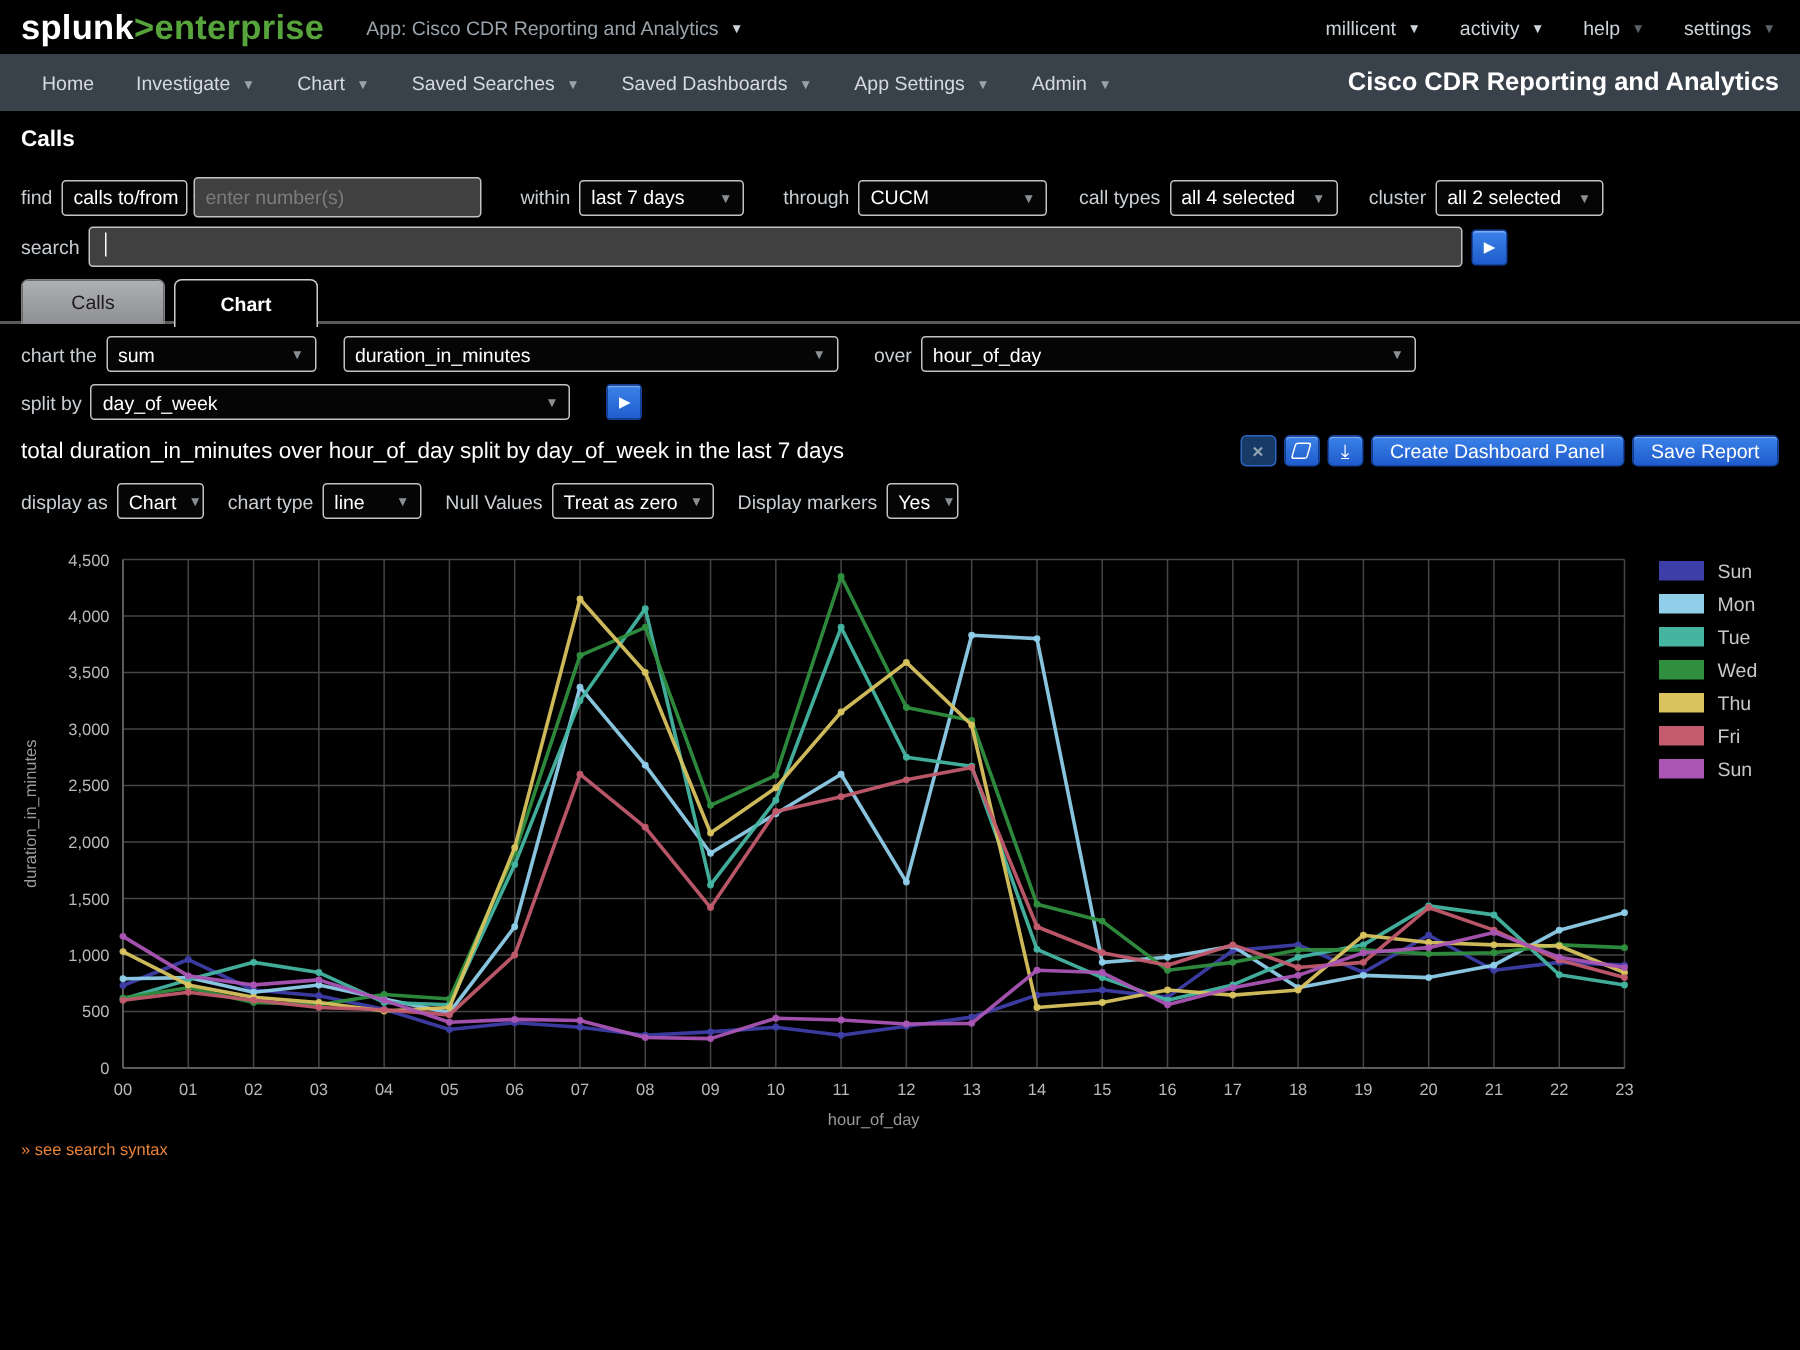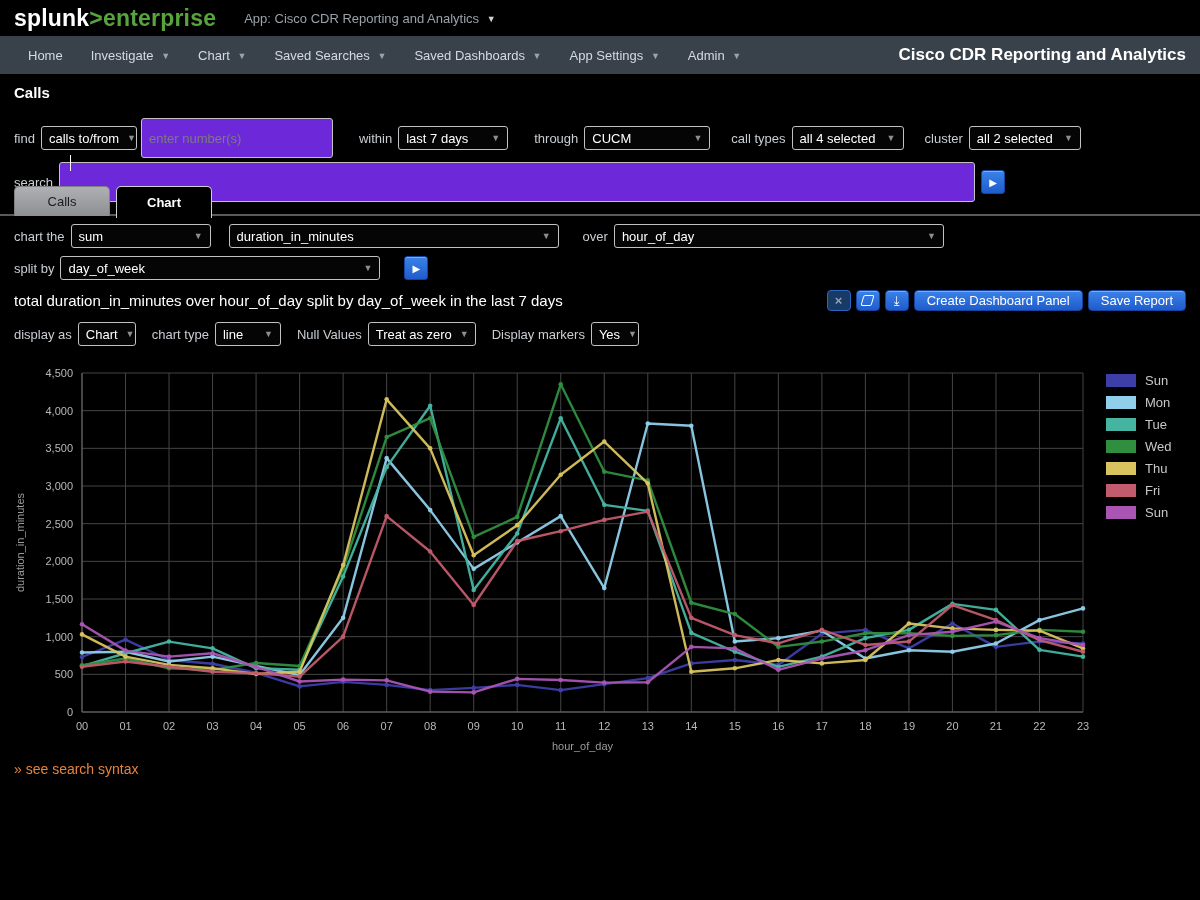--- a/index.html
+++ b/index.html
@@ -21,26 +21,26 @@
   .nav-item{color:#d4dae0;font-size:13px;padding:0 14px;cursor:pointer;white-space:nowrap;}
   .nav-item .caret{color:#9aa2aa;}
   .nav-title{margin-left:auto;margin-right:14px;color:#fff;font-size:17px;font-weight:bold;}
 
   
   .lbl{color:#c9ced3;font-size:13px;white-space:nowrap;}
   .sel{display:inline-flex;align-items:center;justify-content:space-between;box-sizing:border-box;
        background:#050505;border:1px solid #c2c2c2;border-radius:3px;height:24px;padding:0 7px;
        color:#fff;font-size:13px;cursor:pointer;white-space:nowrap;}
   .sel .caret{color:#8a8f94;margin-left:8px;}
-  .txt{box-sizing:border-box;background:#6d28d9;border:1px solid #c2c2c2;border-radius:3px;height:40px;
+  .txt{box-sizing:border-box;background:#404040;border:1px solid #c2c2c2;border-radius:3px;height:27px;
        padding:2px 7px;color:#fff;font-size:13px;outline:none;}
   .txt::placeholder{color:#7c7c7c;}
 
   .filter-row{position:absolute;top:118px;left:14px;display:flex;align-items:center;}
-  .search-row{position:absolute;top:162px;left:14px;display:flex;align-items:center;}
+  .search-row{position:absolute;top:151px;left:14px;display:flex;align-items:center;}
   .search-input{width:916px;position:relative;}
   .caret-bar{position:absolute;left:70px;top:155px;width:1px;height:16px;background:#fff;}
   .btn-sq{width:22px;height:22px;border-radius:3px;border:1px solid #1443a0;
           background:linear-gradient(#3b82e8,#1f5ccc);color:#fff;font-size:10px;
           display:flex;align-items:center;justify-content:center;cursor:pointer;
           box-shadow:inset 0 1px 0 rgba(255,255,255,.35);}
 
   
   .tabs{position:absolute;top:186px;left:14px;display:flex;gap:6px;height:30px;z-index:2;}
   .tab{min-width:96px;box-sizing:border-box;border-top-left-radius:5px;border-top-right-radius:5px;
@@ -65,53 +65,59 @@
   .display-row{position:absolute;top:322px;left:14px;display:flex;align-items:center;}
 
   
   #chart-svg{position:absolute;top:356px;left:0;}
   .legend{position:absolute;left:1106px;top:369px;}
   .legend-row{display:flex;align-items:center;height:22px;cursor:pointer;}
   .legend-swatch{width:30px;height:13px;margin-right:9px;}
   .legend-label{color:#c8c8c8;font-size:13px;}
 
   .heading{position:absolute;top:84px;left:14px;color:#fff;font-size:15px;font-weight:bold;}
-  .syntax-link{position:absolute;top:761px;left:14px;color:#e8833a;font-size:14px;cursor:pointer;text-decoration:none;}
+  .syntax-link{position:absolute;top:761px;left:14px;color:#e8833a;font-size:11px;cursor:pointer;text-decoration:none;}
   .ml6{margin-left:6px;} .ml4{margin-left:4px;} .ml16{margin-left:16px;} .ml18{margin-left:18px;}
   .ml24{margin-left:24px;} .ml26{margin-left:26px;} .ml30{margin-left:21px;}
   .mr6{margin-right:6px;}
 </style>
 </head>
 <body>
 
 <div id="app">
 
   <div class="topbar">
     <div class="logo"><span>splunk</span><span class="gt">&gt;</span><span class="prod">enterprise</span></div>
     <div class="appmenu"><span>App: Cisco CDR Reporting and Analytics</span> <span class="caret">▼</span></div>
+    <div class="topbar-right" id="topbar-menus">
+        <div class="topmenu"><span>millicent</span> <span class="caret">▼</span></div>
+        <div class="topmenu"><span>activity</span> <span class="caret">▼</span></div>
+        <div class="topmenu"><span>help</span> <span class="caret muted">▼</span></div>
+        <div class="topmenu"><span>settings</span> <span class="caret muted">▼</span></div>
+      </div>
   </div>
 
   <div class="navbar">
     <div class="nav-items" id="nav-items">
         <div class="nav-item"><span>Home</span></div>
         <div class="nav-item"><span>Investigate</span> <span class="caret">▼</span></div>
         <div class="nav-item"><span>Chart</span> <span class="caret">▼</span></div>
         <div class="nav-item"><span>Saved Searches</span> <span class="caret">▼</span></div>
         <div class="nav-item"><span>Saved Dashboards</span> <span class="caret">▼</span></div>
         <div class="nav-item"><span>App Settings</span> <span class="caret">▼</span></div>
         <div class="nav-item"><span>Admin</span> <span class="caret">▼</span></div>
       </div>
     <div class="nav-title">Cisco CDR Reporting and Analytics</div>
   </div>
 
   <div class="heading">Calls</div>
 
   <div class="filter-row">
     <span class="lbl mr6">find</span>
-    <span class="sel" style="width:96px">
+    <span class="sel" style="width:84px">
         <span>calls to/from</span>
         <span class="caret">▼</span>
       </span>
     <input class="txt ml4" style="width: 192px;" placeholder="enter number(s)">
     <span class="lbl ml26 mr6">within</span>
     <span class="sel" style="width:110px">
         <span>last 7 days</span>
         <span class="caret">▼</span>
       </span>
     <span class="lbl ml26 mr6">through</span>

